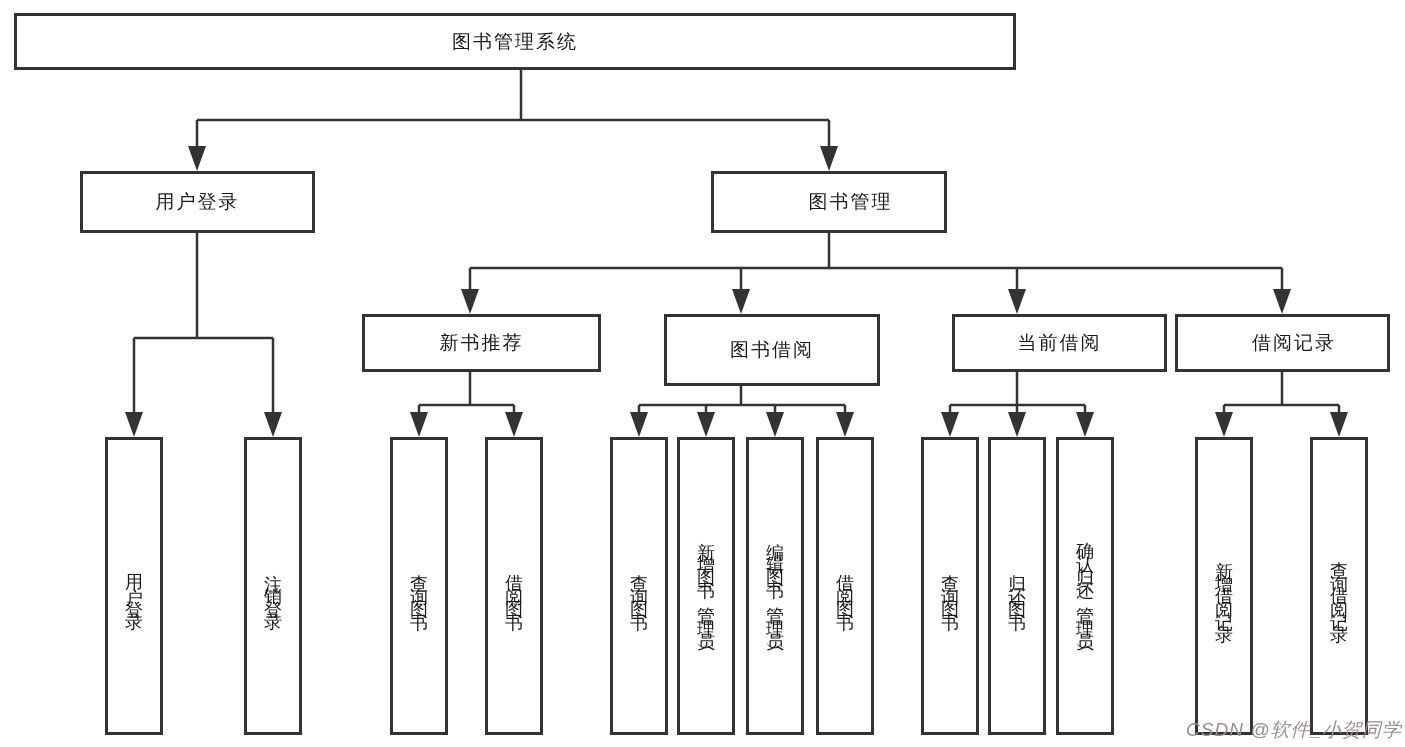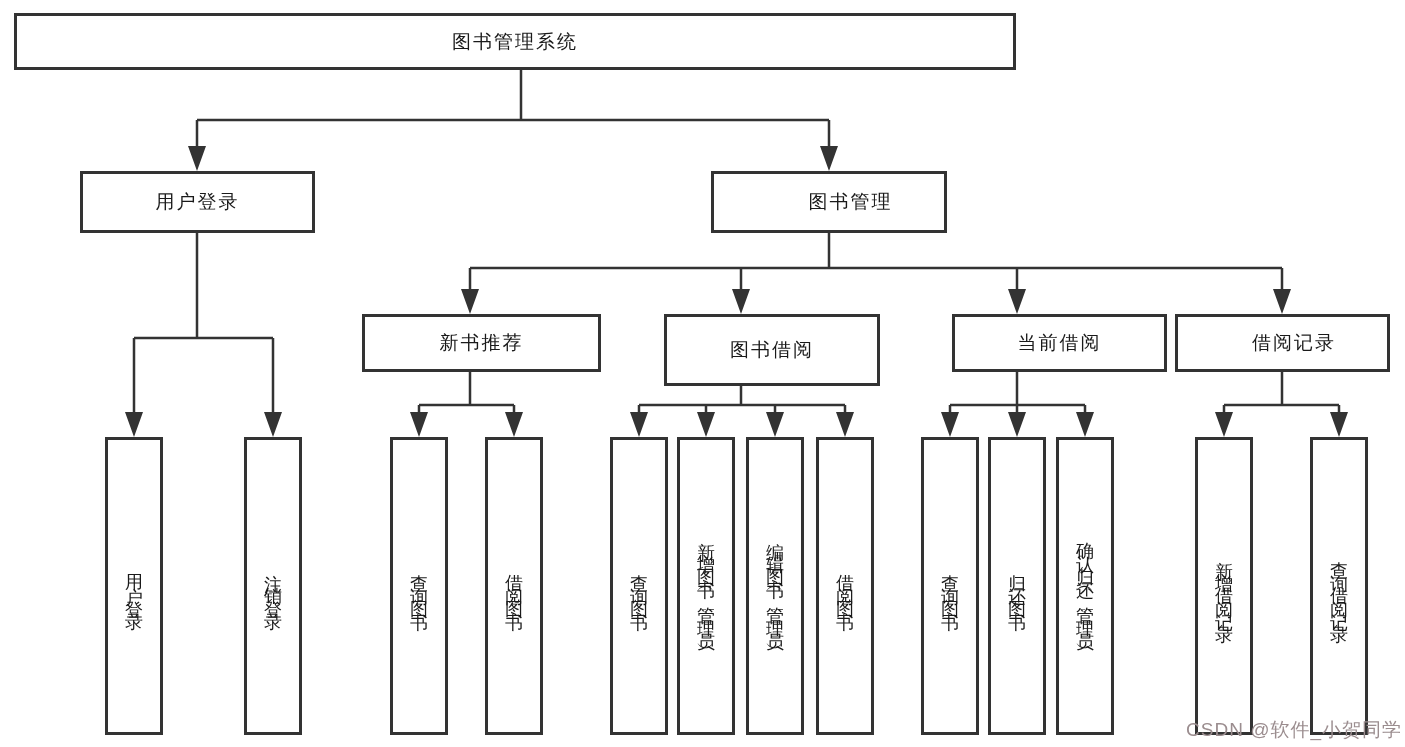--- a/index.html
+++ b/index.html
@@ -42,20 +42,21 @@
   }
   .watermark {
     position: absolute;
     right: 3px;
     bottom: 4px;
     font-size: 19px;
     letter-spacing: 1px;
     color: #9b8d8f;
     z-index: 3;
     white-space: nowrap;
+    font-style: italic;
   }
 </style>
 </head>
 <body>
 
 <div class="canvas">
 
   <svg class="wires" viewBox="0 0 1405 747" xmlns="http://www.w3.org/2000/svg">
     <g stroke="#333333" stroke-width="2.5" fill="none">
       <path d="M521 70 V120 M197 120 H829 M197 120 V150 M829 120 V150"></path>

